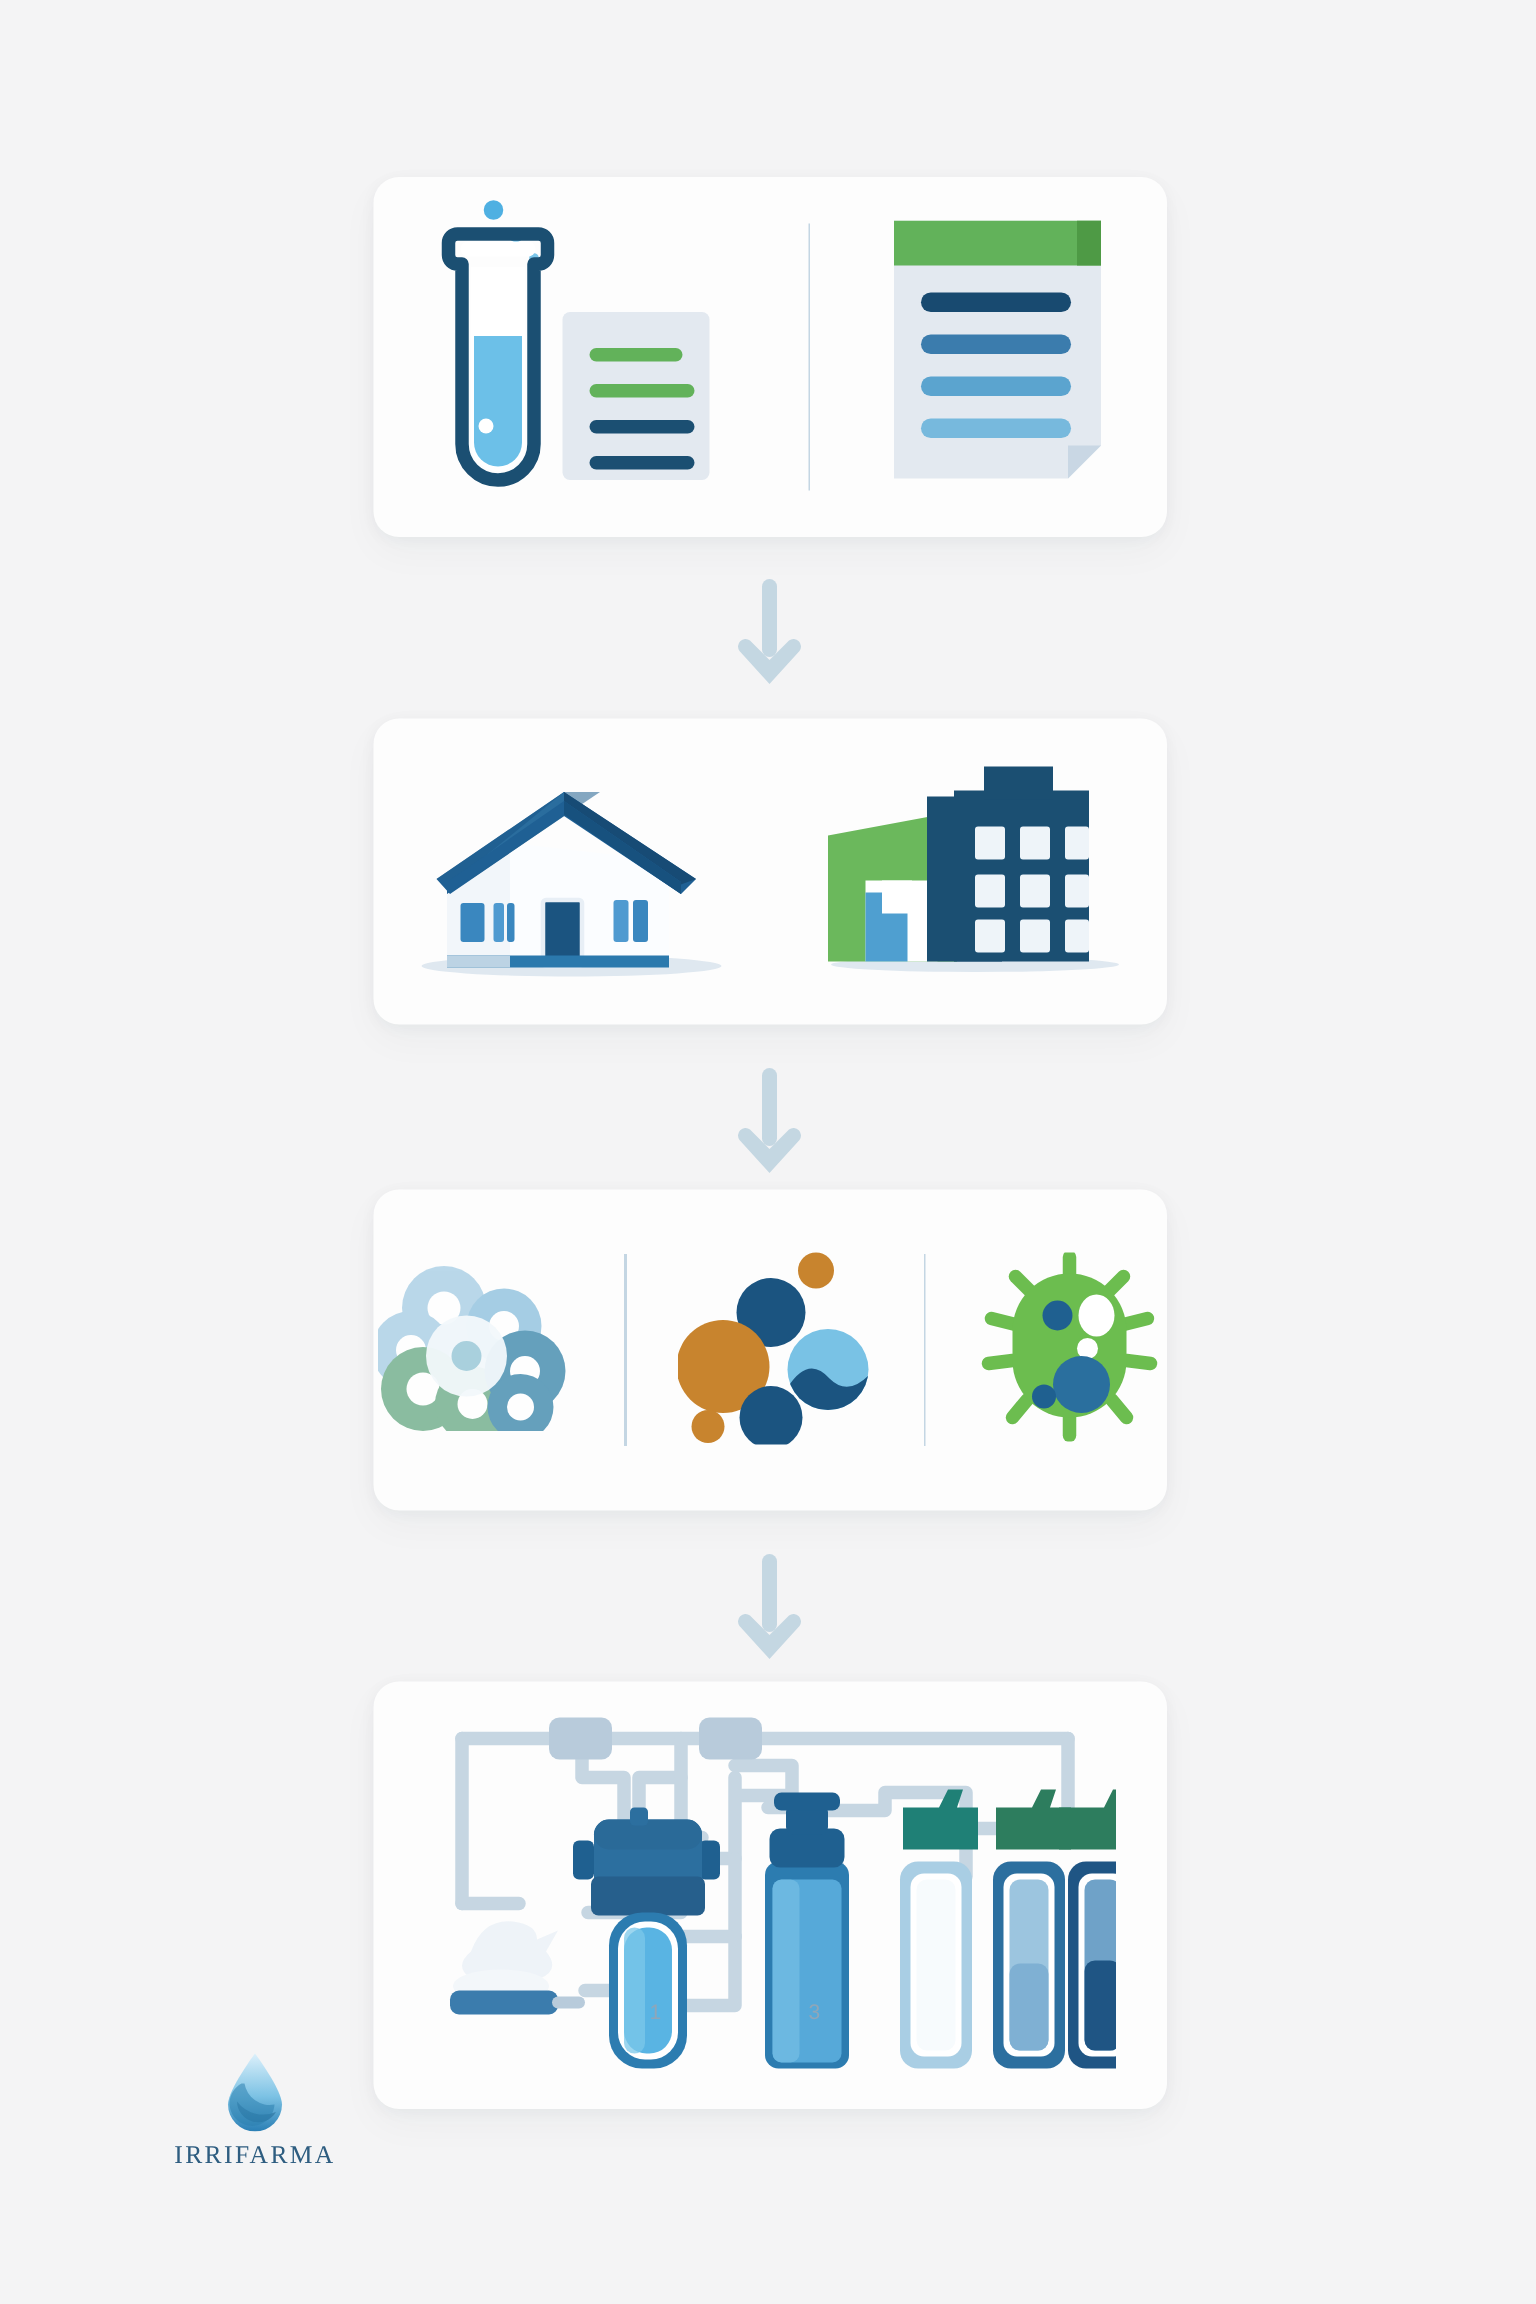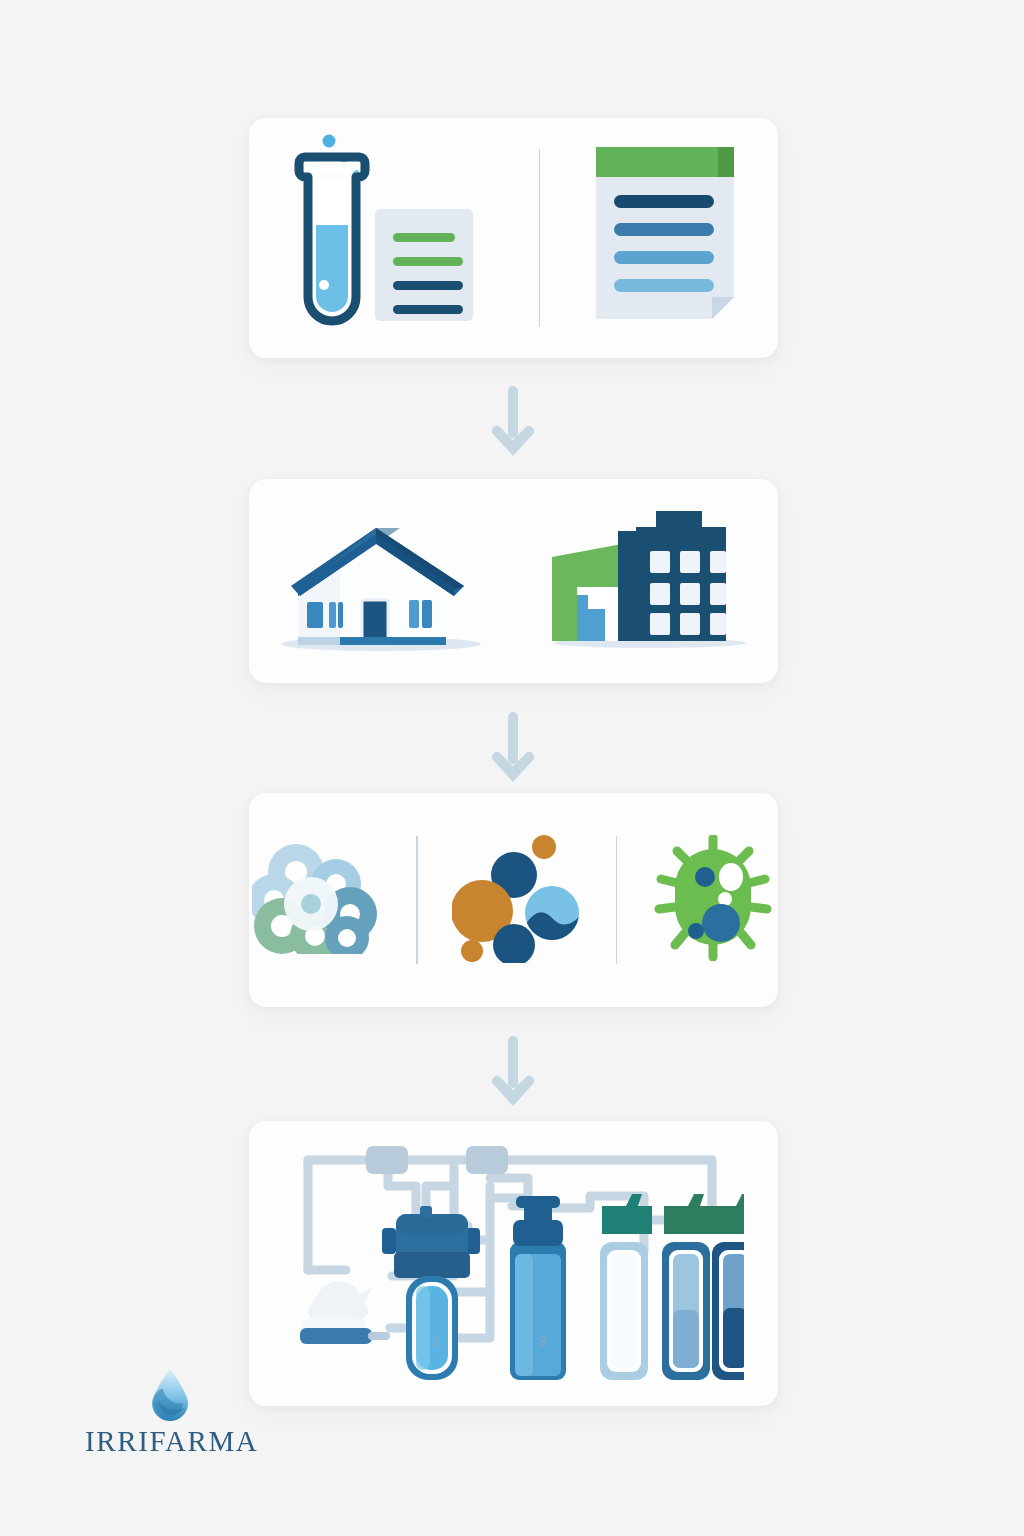--- a/index.html
+++ b/index.html
@@ -31,21 +31,21 @@
   .vdiv { width:1.4px; background:#c4d6e3; align-self:center; }
 
   
   .arrow { position:absolute; left:489px; width:48px; height:72px; }
 
   
   .logo { position:absolute; left:85px; top:1367px; width:170px; text-align:center; }
   .logo-mark { display:block; margin:0 auto 2px; }
   .logo-text {
     font-family:"Liberation Serif", serif;
-    font-size:29px; letter-spacing:1.6px;
+    font-size:17px; letter-spacing:1.6px;
     color:#2e5d80; line-height:1;
   }
 
   
   .fnum {
     position:absolute;
     font-family:"Liberation Sans", sans-serif;
     font-size:14px; color:#8fa6b8; font-weight:400;
   }
 </style>

